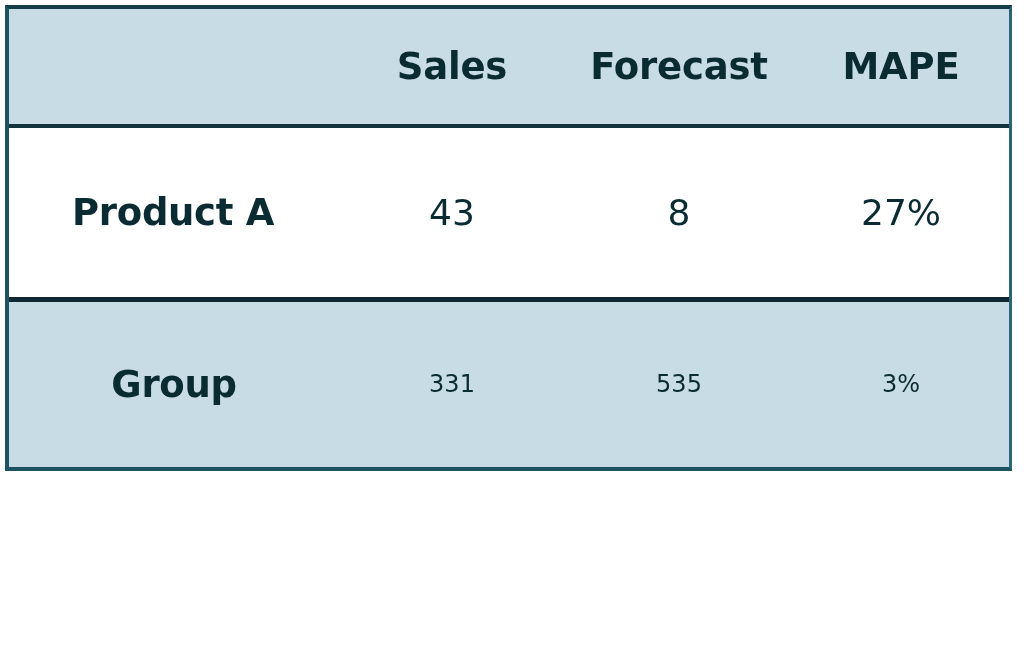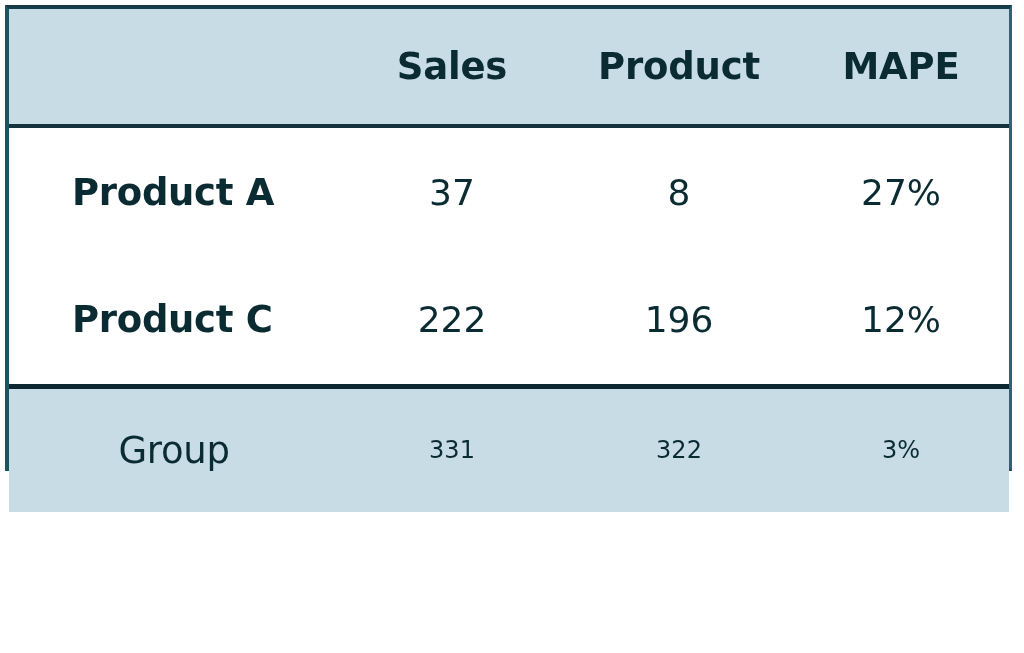--- a/index.html
+++ b/index.html
@@ -91,58 +91,52 @@
     margin: 0;
     color: #0b2b33;
     font-size: 24px;
     font-weight: normal;
     text-align: center;
     vertical-align: middle;
     border-top: 5px solid #0d2830;
   }
   tbody tr.total-row td.row-label {
     text-align: center;
-    font-weight: normal;
+    font-weight: bold;
     font-size: 37px;
     letter-spacing: -0.3px;
   }
 </style>
 </head>
 <body>
 
 <div class="table-wrap">
   <table class="data-table">
     <colgroup>
       <col class="c-label">
       <col class="c-sales">
       <col class="c-forecast">
       <col class="c-mape">
     </colgroup>
     <thead>
       <tr class="header-row">
         <th class="col-label"></th>
         <th>Sales</th>
-        <th>Product</th>
+        <th>Forecast</th>
         <th>MAPE</th>
       </tr>
     </thead>
     <tbody>
       <tr class="data-row">
         <td class="row-label">Product A</td>
-        <td>37</td>
+        <td>43</td>
         <td>8</td>
         <td>27%</td>
-      </tr>
-      <tr class="data-row">
-        <td class="row-label">Product C</td>
-        <td>222</td>
-        <td>196</td>
-        <td>12%</td>
       </tr>
       <tr class="total-row">
         <td class="row-label">Group</td>
         <td>331</td>
-        <td>322</td>
+        <td>535</td>
         <td>3%</td>
       </tr>
     </tbody>
   </table>
 </div>
 
 </body></html>

